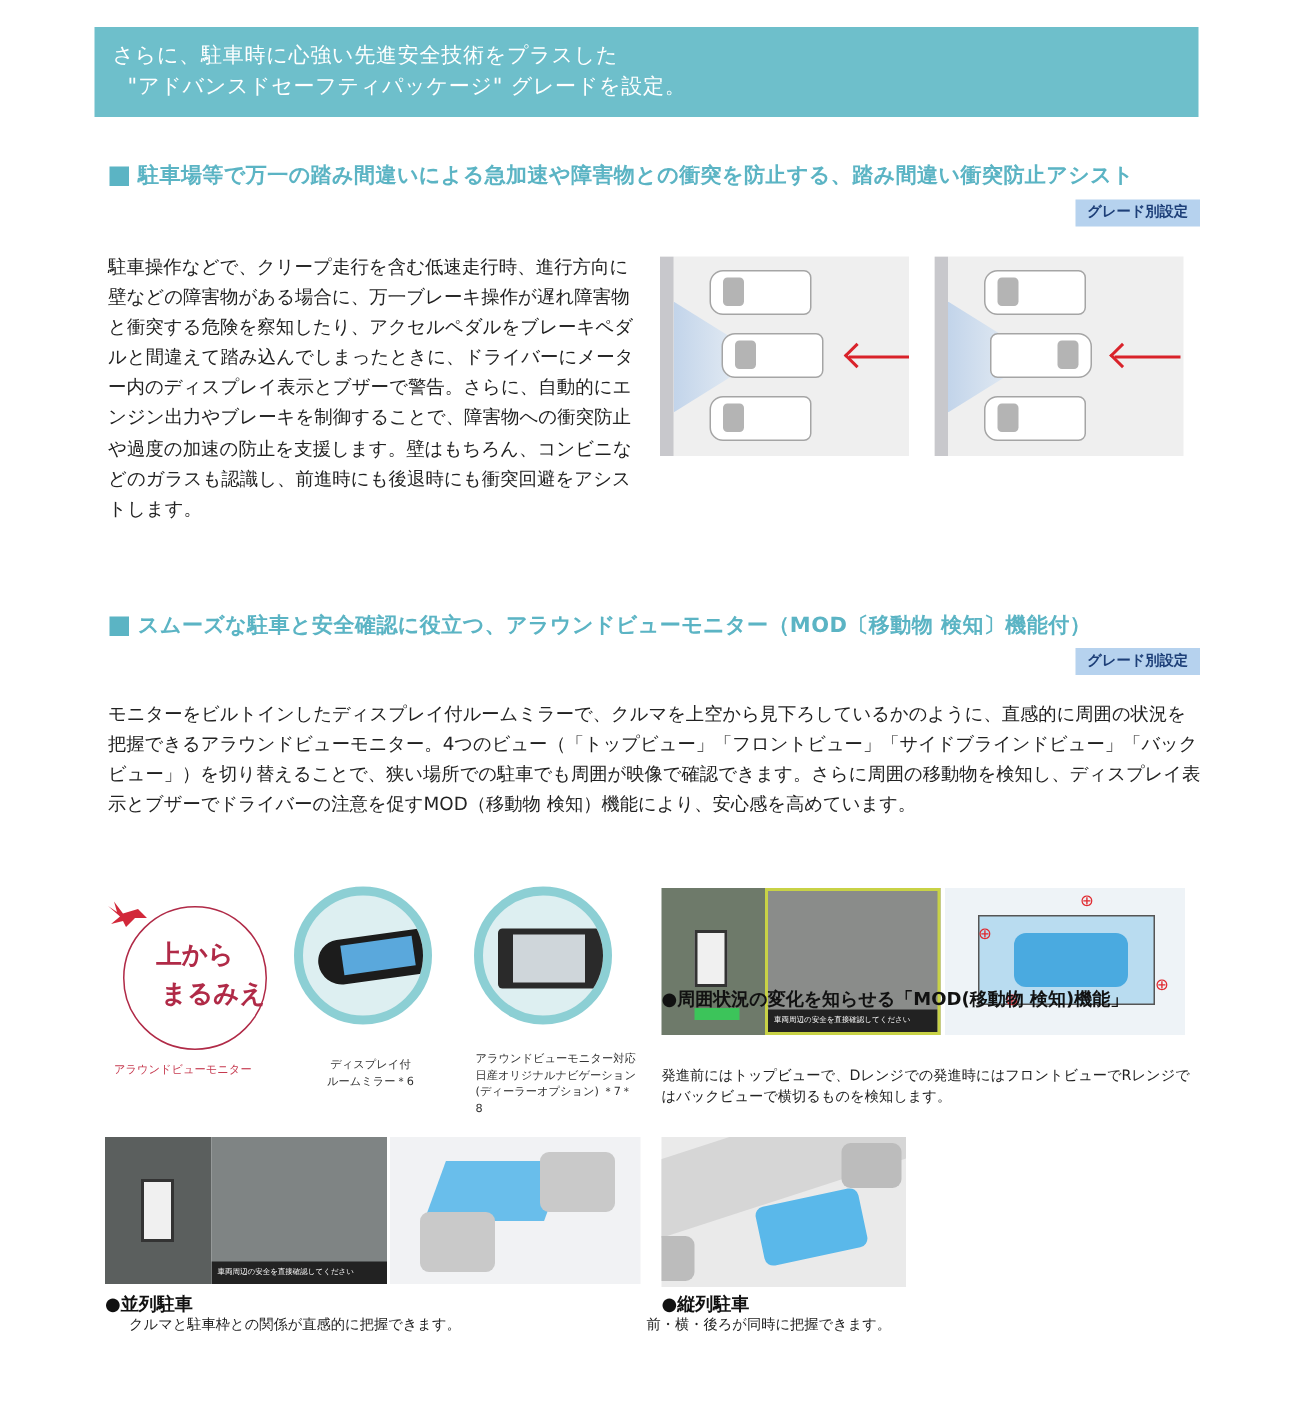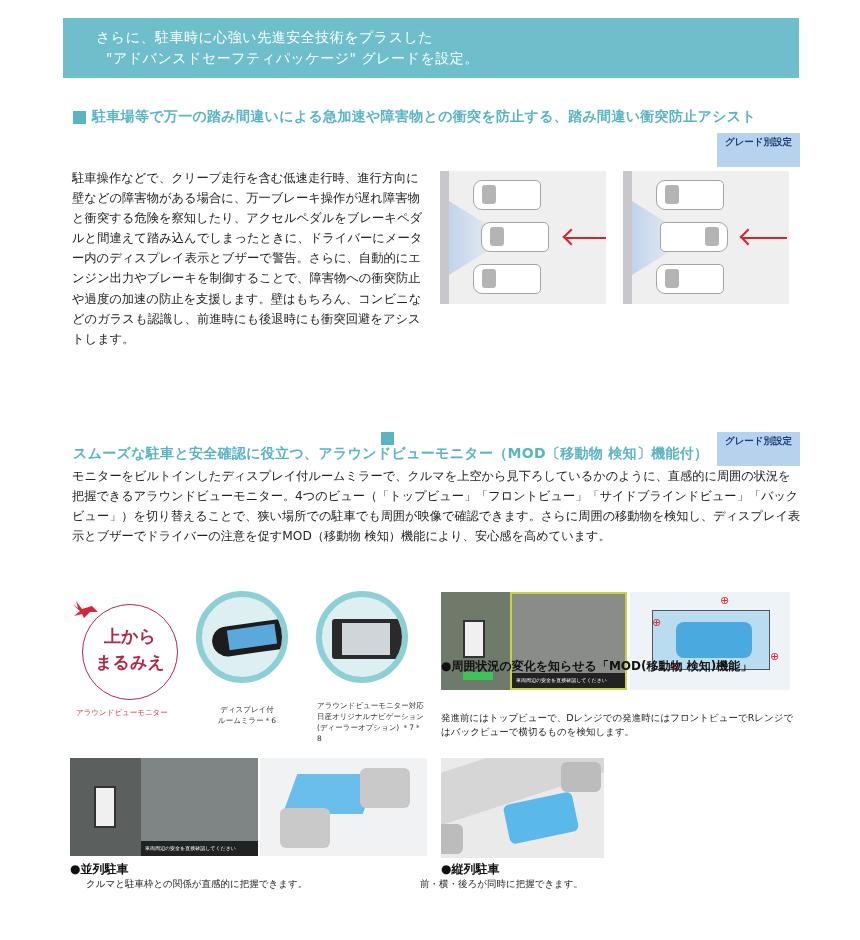--- a/index.html
+++ b/index.html
@@ -1,26 +1,26 @@
 <!DOCTYPE html>
 <html><head>
 <meta charset="utf-8">
 <style>
   * { box-sizing: border-box; margin: 0; padding: 0; }
   html, body { width: 860px; height: 940px; background: #ffffff; overflow: hidden; }
   body { font-family: "DejaVu Sans", "Liberation Sans", sans-serif; color: #222; position: relative; }
 
   .header-band { position: absolute; left: 63px; top: 18px; width: 736px; height: 60px; background: #6ebfcb; display: flex; }
   .header-tag { width: 104px; height: 100%; background: #8ccdd6; color: #fff; font-size: 16px; line-height: 22px; padding: 8px 0 0 20px; }
-  .header-text { color: #fff; font-size: 14px; line-height: 21px; padding: 9px 0 0 33px; letter-spacing: 0.5px; }
+  .header-text { color: #fff; font-size: 14px; line-height: 21px; padding: 9px 0 0 12px; letter-spacing: 0.5px; }
   .header-text div:nth-child(2) { padding-left: 10px; }
 
   .sec-title { position: absolute; left: 73px; font-size: 14px; font-weight: bold; color: #5bb4c4; letter-spacing: 0.3px; white-space: nowrap; display: flex; align-items: center; }
   .sec-title .sq { width: 13px; height: 13px; background: #5bb4c4; margin-right: 6px; flex: none; }
-  .grade-badge { position: absolute; right: 60px; width: 83px; height: 34px; background: #b6d2ee; color: #1d3f78; font-size: 9.5px; font-weight: bold; text-align: center; line-height: 18px; }
+  .grade-badge { position: absolute; right: 60px; width: 83px; height: 18px; background: #b6d2ee; color: #1d3f78; font-size: 9.5px; font-weight: bold; text-align: center; line-height: 18px; }
 
   .body-p { position: absolute; font-size: 12.3px; line-height: 20.1px; color: #222; }
 
   .fig { position: absolute; background: #efefef; overflow: hidden; }
   .fig .wall { position: absolute; left: 0; top: 0; width: 9px; height: 100%; background: #c8c8cc; }
   .car { position: absolute; width: 68px; height: 30px; border: 1.5px solid #a5a5a5; border-radius: 9px 5px 5px 9px; background: #fff; }
   .car::before { content: ""; position: absolute; left: 8px; top: 4px; width: 14px; height: 19px; background: #b4b4b4; border-radius: 3px; }
   .car.rev { border-radius: 5px 9px 9px 5px; }
   .car.rev::before { left: auto; right: 8px; }
   .beam { position: absolute; left: 9px; width: 38px; height: 74px; background: linear-gradient(90deg, #c2d4ea, #dfe8f2); clip-path: polygon(0 0, 100% 32%, 100% 68%, 0 100%); }
@@ -65,31 +65,31 @@
 
 <div class="fig" style="left:623px; top:171px; width:166px; height:133px;">
   <div class="wall"></div>
   <div class="car" style="left:33px; top:9px;"></div>
   <div class="beam" style="top:30px;"></div>
   <div class="car rev" style="left:37px; top:51px;"></div>
   <div class="car" style="left:33px; top:93px;"></div>
   <div class="arrow" style="left:120px; top:66px; width:44px;"></div>
 </div>
 
-<div class="sec-title" style="top:432px;flex-direction:column;">
+<div class="sec-title" style="top:408px;">
   <span class="sq"></span>
   <span>スムーズな駐車と安全確認に役立つ、アラウンドビューモニター（MOD〔移動物 検知〕機能付）</span>
 </div>
 <div class="grade-badge" style="top:432px;">グレード別設定</div>
 
 <div class="body-p" style="left:72px; top:466px; width:730px; font-size:12.2px;">モニターをビルトインしたディスプレイ付ルームミラーで、クルマを上空から見下ろしているかのように、直感的に周囲の状況を把握できるアラウンドビューモニター。4つのビュー（「トップビュー」「フロントビュー」「サイドブラインドビュー」「バックビュー」）を切り替えることで、狭い場所での駐車でも周囲が映像で確認できます。さらに周囲の移動物を検知し、ディスプレイ表示とブザーでドライバーの注意を促すMOD（移動物 検知）機能により、安心感を高めています。</div>
 
 <div class="red-ring">
   <div class="t1" style="top:20px;">上から</div>
-  <div class="t2" style="top:46px;">まるみえ</div>
+  <div class="t2" style="top:46px;text-align:right;">まるみえ</div>
 </div>
 <svg style="position:absolute; left:70px; top:600px;" width="30" height="26" viewBox="0 0 30 26">
   <path d="M2 4 L8 8 L6 1 L12 9 L22 6 L28 12 L20 12 L14 18 L12 14 L4 16 L10 11 Z" fill="#d2283a"></path>
 </svg>
 <div class="cap-small cap-red" style="left:76px; top:707px;">アラウンドビューモニター</div>
 
 <div class="ring" style="left:196px; top:591px;">
   <div style="position:absolute; left:10px; top:26px; width:80px; height:30px; background:#1c1c1c; border-radius:16px 4px 4px 18px; transform:rotate(-8deg);"></div>
   <div style="position:absolute; left:26px; top:30px; width:48px; height:20px; background:#5aa8dc; transform:rotate(-8deg);"></div>
 </div>
@@ -134,13 +134,13 @@
 <div class="cap-head" style="left:70px; top:861px;">●並列駐車</div>
 <div class="cap-text" style="left:70px; top:877px;margin-left:16px;">クルマと駐車枠との関係が直感的に把握できます。</div>
 
 <div class="photo" style="left:441px; top:758px; width:163px; height:100px; background:#eaeaea;">
   <div style="position:absolute; left:-20px; top:-10px; width:200px; height:50px; background:#d6d6d6; transform:rotate(-18deg);"></div>
   <div style="position:absolute; left:65px; top:40px; width:70px; height:40px; background:#5ab8ea; border-radius:6px; transform:rotate(-12deg);"></div>
   <div style="position:absolute; left:120px; top:4px; width:40px; height:30px; background:#bcbcbc; border-radius:6px;"></div>
   <div style="position:absolute; left:-8px; top:66px; width:30px; height:30px; background:#bcbcbc; border-radius:6px;"></div>
 </div>
 <div class="cap-head" style="left:441px; top:861px;">●縦列駐車</div>
-<div class="cap-text" style="left:420px; top:877px;">前・横・後ろが同時に把握できます。</div>
+<div class="cap-text" style="left:431px; top:877px;">前・横・後ろが同時に把握できます。</div>
 
 </body></html>

